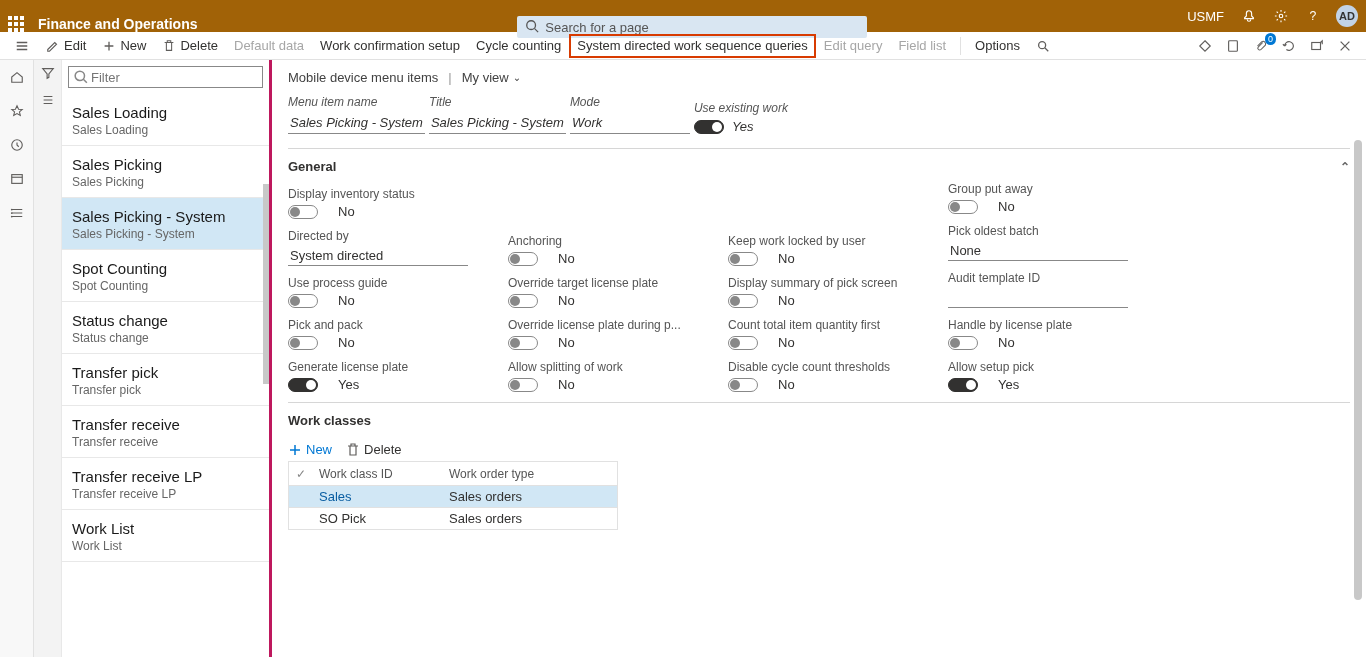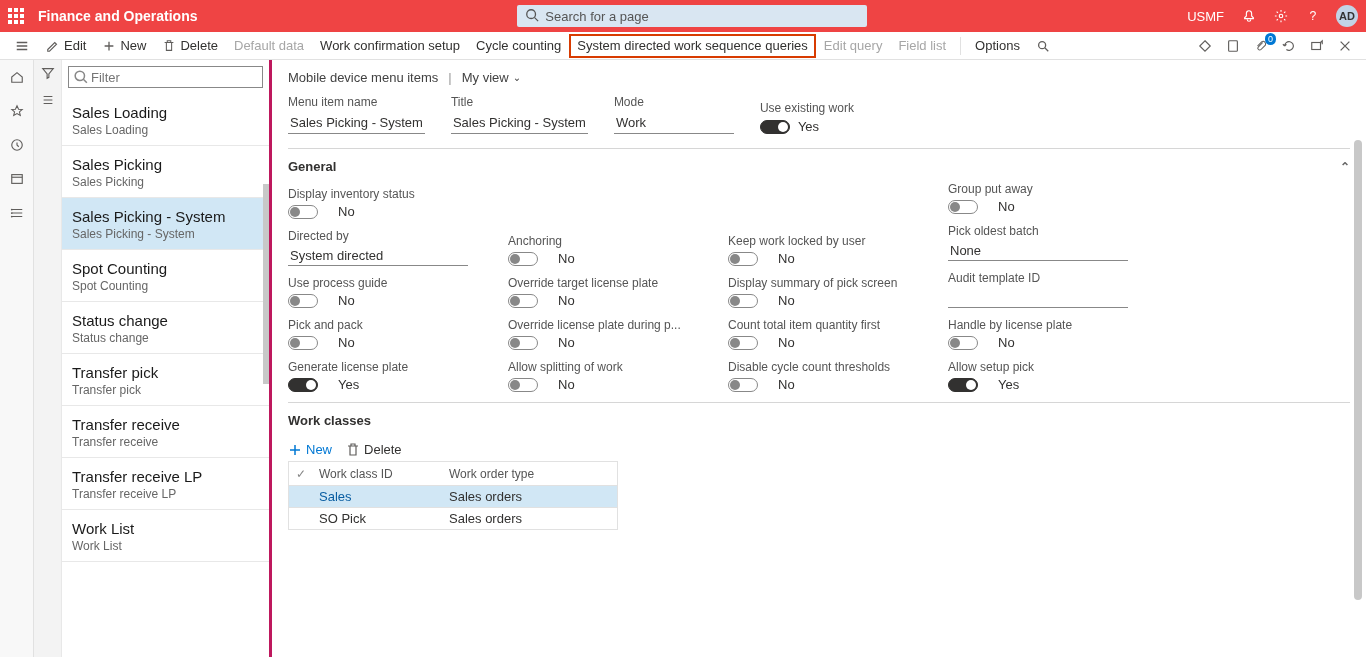--- a/index.html
+++ b/index.html
@@ -1,19 +1,19 @@
 <!DOCTYPE html>
 <html><head>
 <meta charset="utf-8">
 <style>
 * { box-sizing: border-box; margin: 0; padding: 0; font-family: "Segoe UI", Arial, sans-serif; }
 body { width: 1366px; height: 657px; overflow: hidden; background: #fff; font-size: 13px; color: #323130; }
 
 
-.top-header { height: 30px; background: #ef4444; display: flex; align-items: center; color: #fff; padding: 16px 8px; }
+.top-header { height: 30px; background: #a16207; display: flex; color: #fff; padding: 16px 8px; }
 .waffle { width: 16px; height: 16px; display: grid; grid-template-columns: repeat(3,4px); grid-gap: 2px; margin-right: 14px; cursor: pointer; }
 .waffle span { width: 4px; height: 4px; background: #fff; }
 .header-title { font-size: 14px; font-weight: 600; flex: 0 0 auto; }
 .header-spacer { flex: 1; }
 .search-box { width: 350px; height: 22px; background: #d9e6f2; border-radius: 2px; display: flex; align-items: center; padding: 0 8px; color: #555; margin: 0 auto; }
 .search-box .mag { margin-right: 6px; color: #555; }
 .header-right { display: flex; align-items: center; gap: 14px; }
 .header-icon { width: 18px; height: 18px; display: flex; align-items: center; justify-content: center; cursor: pointer; color: #fff; }
 .avatar { width: 22px; height: 22px; border-radius: 50%; background: #c2d3e6; color: #333; display: flex; align-items: center; justify-content: center; font-size: 11px; font-weight: 600; }
 .company { font-size: 13px; margin-right: 2px; }
@@ -54,21 +54,21 @@
 
 
 .main { flex: 1; overflow-y: auto; position: relative; padding-bottom: 10px; }
 .main-scroll { position: absolute; right: 4px; top: 80px; width: 8px; height: 460px; background: #c8c8c8; border-radius: 4px; }
 .breadcrumb { padding: 10px 16px 6px; display: flex; align-items: center; gap: 10px; font-size: 13px; color: #424242; }
 .bc-sep { color: #999; }
 .bc-view { display: flex; align-items: center; gap: 4px; cursor: pointer; }
 .chev { font-size: 10px; }
 
 
-.field-row { display: flex; gap: 26px; padding: 4px 16px 14px; flex-wrap: wrap; align-items: flex-end; }
+.field-row { display: flex; gap: 4px; padding: 4px 16px 14px; flex-wrap: wrap; align-items: flex-end; font-style: italic; }
 .field { display: flex; flex-direction: column; }
 .field label { font-size: 12px; color: #555; margin-bottom: 4px; }
 .field .val { border-bottom: 1px solid #888; min-width: 120px; padding: 2px 2px 3px; font-size: 13px; }
 .field.toggle-field .tog-row { display:flex; align-items:center; gap:8px; }
 
 
 .toggle { width: 30px; height: 14px; border-radius: 8px; background: #fff; border: 1px solid #888; position: relative; display: inline-block; }
 .toggle .knob { width: 10px; height: 10px; background: #888; border-radius: 50%; position: absolute; top: 1px; left: 1px; transition: left .1s; }
 .toggle.on { background: #323130; border-color: #323130; }
 .toggle.on .knob { left: 17px; background: #fff; }

